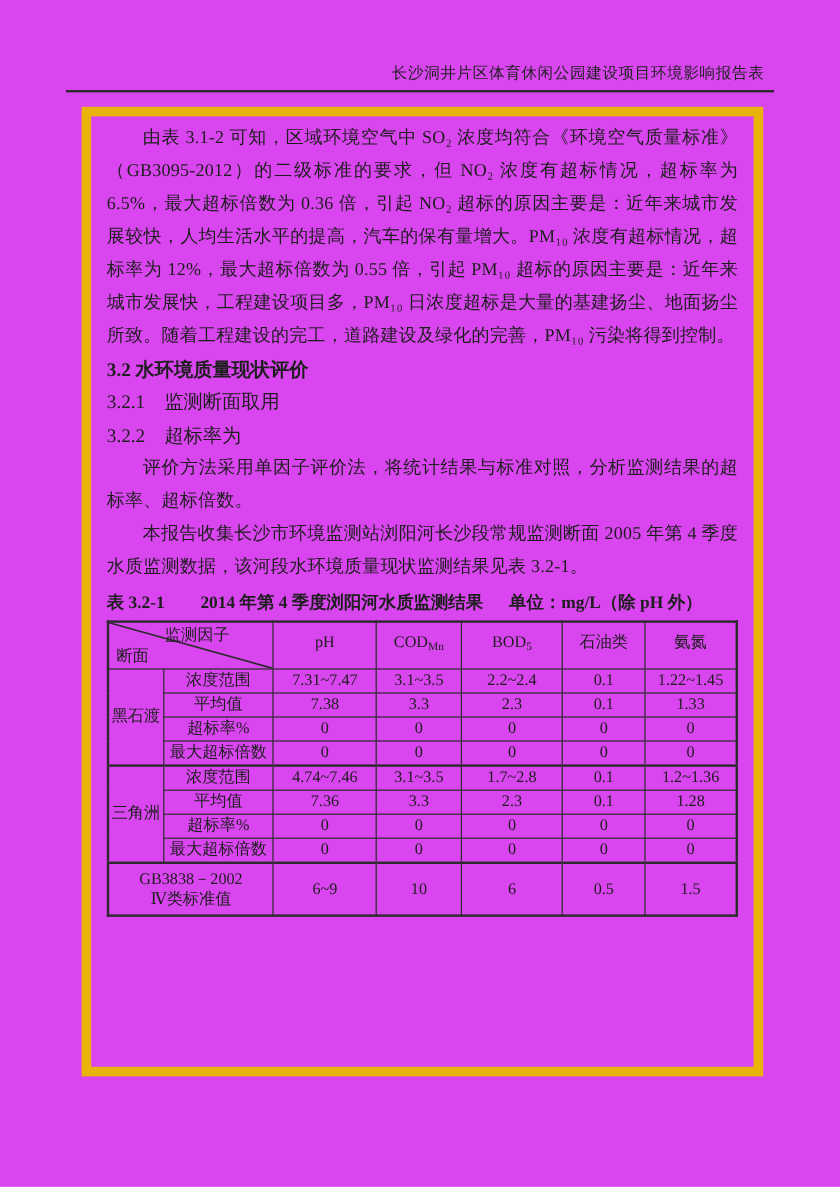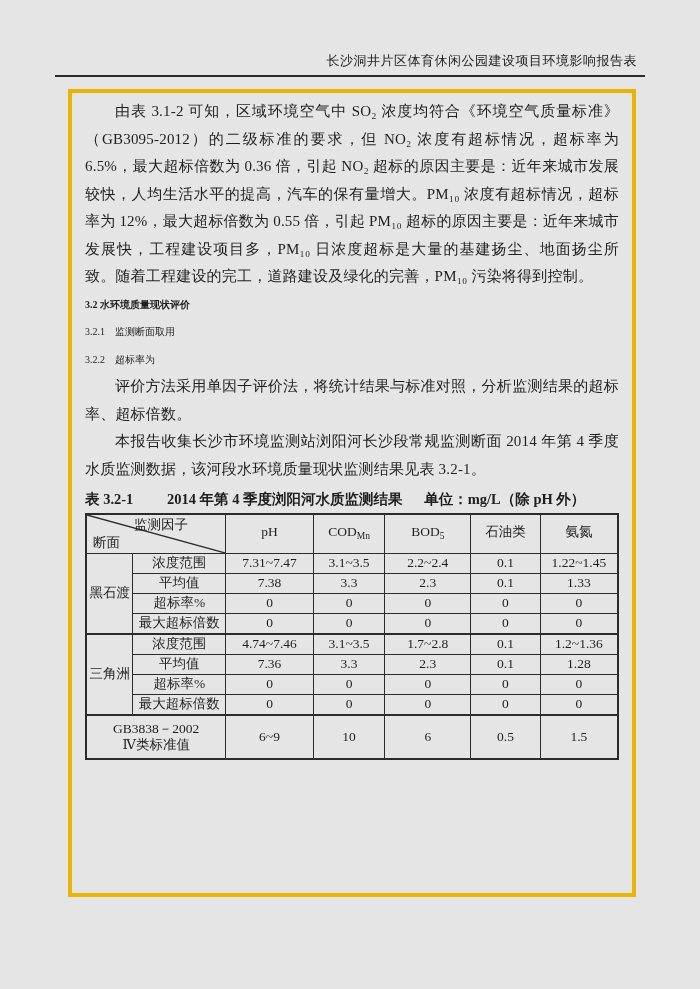--- a/index.html
+++ b/index.html
@@ -2,44 +2,44 @@
 <html><head>
 <meta charset="utf-8">
 <style>
   html,body{margin:0;padding:0;}
   body{
     width:700px;height:989px;background:#ffffff;
     font-family:"Liberation Serif","DejaVu Serif",serif;
     color:#1e1e1e;
     -webkit-font-smoothing:antialiased;
   }
-  .page{position:relative;width:700px;height:989px;overflow:hidden;background:#e5e5e5;}
+  .page{position:relative;width:700px;height:989px;overflow:hidden;background:#d946ef;}
 
   
   .running-head{
     position:absolute;top:52px;left:55px;width:582px;
     text-align:right;font-size:13px;letter-spacing:.5px;color:#222;
   }
   .head-rule{
     position:absolute;top:75px;left:55px;width:590px;height:0;
     border-top:2.5px solid #2b2b2b;
   }
 
   
   .content-box{
     position:absolute;top:89px;left:68px;width:568px;min-height:808px;
-    border:4px solid #eab308;box-sizing:border-box;
+    border:8px solid #eab308;box-sizing:border-box;
     padding:5px 13px 6px 13px;
   }
 
   .para{
     margin:0;font-size:15px;line-height:27.5px;text-align:justify;
     text-indent:2em;letter-spacing:.2px;
   }
-  .heading{margin:0;font-size:10px;line-height:27.5px;text-indent:0;}
+  .heading{margin:0;font-size:16px;line-height:27.5px;text-indent:0;}
   .heading.bold{font-weight:bold;}
 
   
   .table-caption{
     display:flex;align-items:baseline;margin-top:3px;
     font-size:14.5px;line-height:26px;font-weight:bold;
   }
   .cap-label{flex:none;}
   .cap-center{flex:1;text-align:center;}
   .cap-unit{margin-left:18px;}
@@ -86,21 +86,21 @@
 
     <p class="para">由表 3.1-2 可知，区域环境空气中 SO₂ 浓度均符合《环境空气质量标准》（GB3095-2012）的二级标准的要求，但 NO₂ 浓度有超标情况，超标率为 6.5%，最大超标倍数为 0.36 倍，引起 NO₂ 超标的原因主要是：近年来城市发展较快，人均生活水平的提高，汽车的保有量增大。PM₁₀ 浓度有超标情况，超标率为 12%，最大超标倍数为 0.55 倍，引起 PM₁₀ 超标的原因主要是：近年来城市发展快，工程建设项目多，PM₁₀ 日浓度超标是大量的基建扬尘、地面扬尘所致。随着工程建设的完工，道路建设及绿化的完善，PM₁₀ 污染将得到控制。</p>
 
     <p class="heading bold">3.2 水环境质量现状评价</p>
     <p class="heading">3.2.1　监测断面取用</p>
 
 
     <p class="heading">3.2.2　超标率为</p>
     <p class="para">评价方法采用单因子评价法，将统计结果与标准对照，分析监测结果的超标率、超标倍数。</p>
 
-    <p class="para">本报告收集长沙市环境监测站浏阳河长沙段常规监测断面 2014 年第 4 季度水质监测数据，该河段水环境质量现状监测结果见表 3.2-1。</p>
+    <p class="para">本报告收集长沙市环境监测站浏阳河长沙段常规监测断面 2005 年第 4 季度水质监测数据，该河段水环境质量现状监测结果见表 3.2-1。</p>
 
     <div class="table-caption">
       <span class="cap-label">表 3.2-1</span>
       <span class="cap-center">
         <span>2014 年第 4 季度浏阳河水质监测结果</span>
         <span class="cap-unit">单位：mg/L（除 pH 外）</span>
       </span>
     </div>
 
     <table class="wq">

